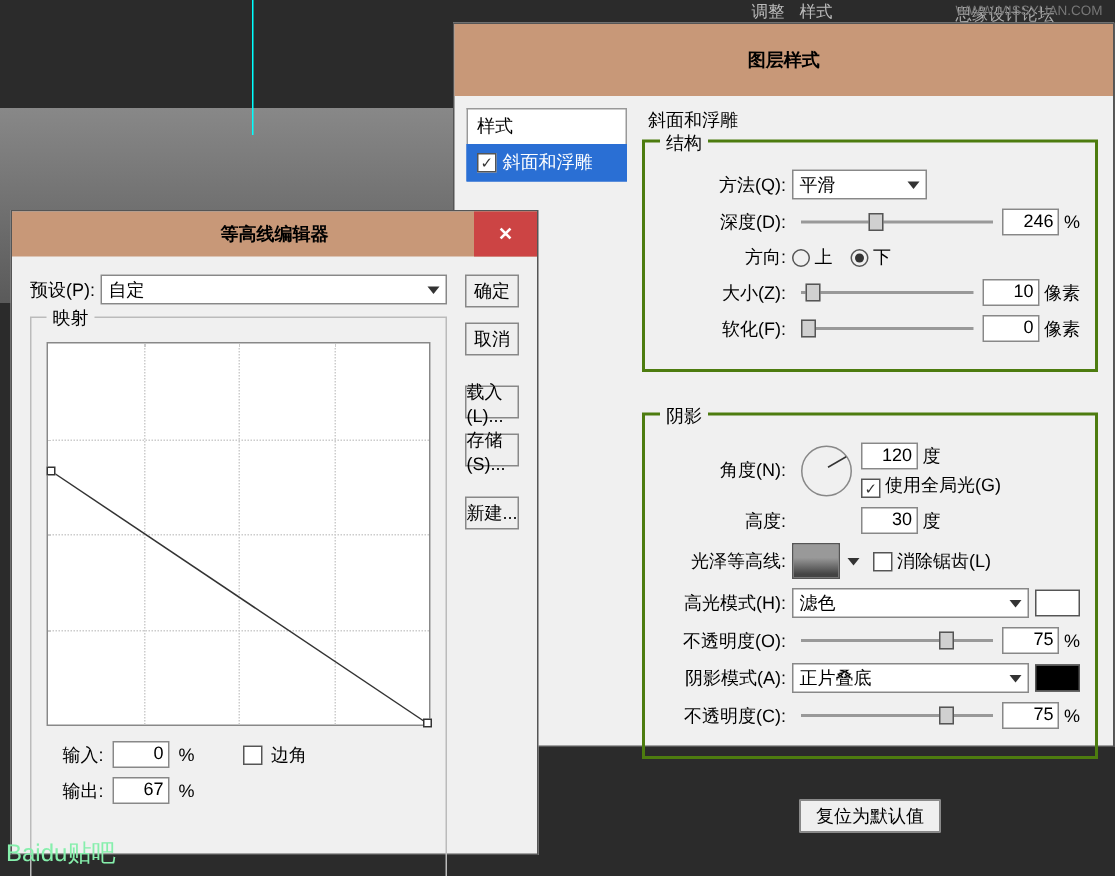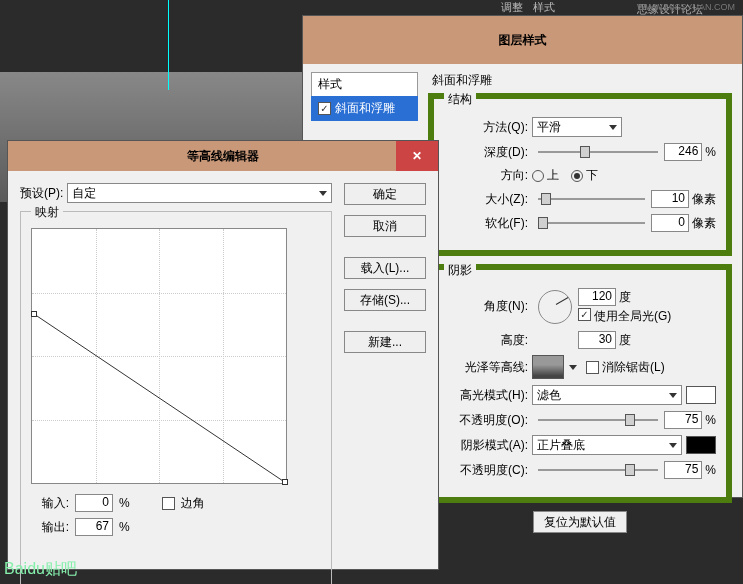--- a/index.html
+++ b/index.html
@@ -12,21 +12,21 @@
 
 
 .ls-dialog { position: absolute; left: 302px; top: 15px; width: 441px; height: 483px; background: #f0f0f0; border: 1px solid #555; }
 .ls-title { height: 48px; background: #c89878; display: flex; align-items: center; justify-content: center; font-weight: bold; }
 .ls-body { display: flex; }
 .ls-left { width: 115px; padding: 8px 0 0 8px; }
 .ls-left-head { background: #fff; border: 1px solid #999; border-bottom: none; padding: 3px 6px; }
 .ls-left-item { background: #fff; border: 1px solid #ccc; border-top: none; padding: 3px 6px; }
 .ls-left-sel { background: #2a6fd4; color: #fff; border: 1px solid #2a6fd4; padding: 3px 6px; display: flex; align-items: center; gap: 4px; }
 .ls-right { flex: 1; padding: 6px 10px 0 10px; }
-.fieldset { border: 6px solid #4d7c0f; padding: 18px 10px 12px 10px; position: relative; margin-bottom: 8px; }
+.fieldset { border: 2px solid #4d7c0f; padding: 18px 10px 12px 10px; position: relative; margin-bottom: 27px; }
 .legend { position: absolute; top: -8px; left: 10px; background: #f0f0f0; padding: 0 4px; }
 .row { display: flex; align-items: center; margin-bottom: 6px; }
 .lbl { width: 88px; text-align: right; padding-right: 4px; }
 .sel { height: 20px; background: #fff; border: 1px solid #888; padding: 1px 4px; display: inline-flex; align-items: center; justify-content: space-between; }
 .sel::after { content: ""; display: inline-block; border-left: 4px solid transparent; border-right: 4px solid transparent; border-top: 5px solid #333; margin-left: 6px; }
 .slider { flex: 1; height: 12px; position: relative; margin: 0 6px; }
 .slider-track { position: absolute; top: 5px; left: 0; right: 0; height: 2px; background: #999; }
 .slider-thumb { position: absolute; top: 0; width: 10px; height: 12px; background: #d0d0d0; border: 1px solid #555; }
 .num { width: 38px; height: 18px; border: 1px solid #888; background: #fff; text-align: right; padding: 0 3px; }
 .unit { margin-left: 3px; }
@@ -36,21 +36,21 @@
 .angle-ctl { width: 34px; height: 34px; border: 1px solid #888; border-radius: 50%; position: relative; margin: 0 6px; }
 .angle-ctl::after { content: ""; position: absolute; width: 14px; height: 1px; background: #333; top: 13px; left: 17px; transform: rotate(-30deg); transform-origin: left; }
 .btn { height: 22px; background: #efefef; border: 1px solid #888; padding: 0 10px; display: inline-flex; align-items: center; }
 .cb { width: 13px; height: 13px; background: #fff; border: 1px solid #555; display: inline-flex; align-items: center; justify-content: center; }
 .cb-checked::after { content: "✓"; font-size: 10px; color: #333; }
 .ls-bottom { display: flex; justify-content: center; gap: 16px; padding-bottom: 6px; }
 .radio { width: 12px; height: 12px; border: 1px solid #555; border-radius: 50%; display: inline-block; position: relative; }
 .radio-on::after { content: ""; position: absolute; inset: 2px; background: #333; border-radius: 50%; }
 
 
-.ce-dialog { position: absolute; left: 7px; top: 140px; width: 432px; height: 430px; background: #f0f0f0; border: 1px solid #555; }
+.ce-dialog { position: absolute; left: 7px; top: 140px; width: 352px; height: 430px; background: #f0f0f0; border: 1px solid #555; }
 .ce-title { height: 30px; background: #c89878; display: flex; align-items: center; justify-content: center; font-weight: bold; position: relative; }
 .ce-close { position: absolute; right: 0; top: 0; width: 42px; height: 30px; background: #c44; color: #fff; display: flex; align-items: center; justify-content: center; }
 .ce-body { padding: 12px 12px 0 12px; display: flex; gap: 12px; }
 .ce-left { flex: 1; }
 .ce-right { width: 82px; display: flex; flex-direction: column; gap: 10px; }
 .ce-btn { height: 22px; background: #efefef; border: 1px solid #888; display: flex; align-items: center; justify-content: center; }
 .mapfield { border: 1px solid #bbb; padding: 16px 10px 46px 10px; position: relative; margin-top: 8px; }
 .canvas-wrap { border: 1px solid #888; background: #fff; position: relative; width: 256px; height: 256px; margin-bottom: 10px; }
 .grid-v { position: absolute; top: 0; bottom: 0; width: 1px; border-left: 1px dotted #ccc; }
 .grid-h { position: absolute; left: 0; right: 0; height: 1px; border-top: 1px dotted #ccc; }
@@ -124,21 +124,21 @@
       <div class="fieldset">
         <span class="legend">阴影</span>
         <div class="row">
           <span class="lbl">角度(N):</span>
           <div class="angle-ctl"></div>
           <div>
             <div style="display:flex;align-items:center;margin-bottom:2px">
               <span class="num">120</span>
               <span class="unit">度</span>
             </div>
-            <div style="display:flex;align-items:flex-start;gap:3px">
+            <div style="display:flex;align-items:flex-end;gap:3px">
               <span class="cb cb-checked"></span>
               <span>使用全局光(G)</span>
             </div>
           </div>
         </div>
         <div class="row">
           <span class="lbl">高度:</span>
           <span style="width:46px"></span>
           <span class="num">30</span>
           <span class="unit">度</span>

